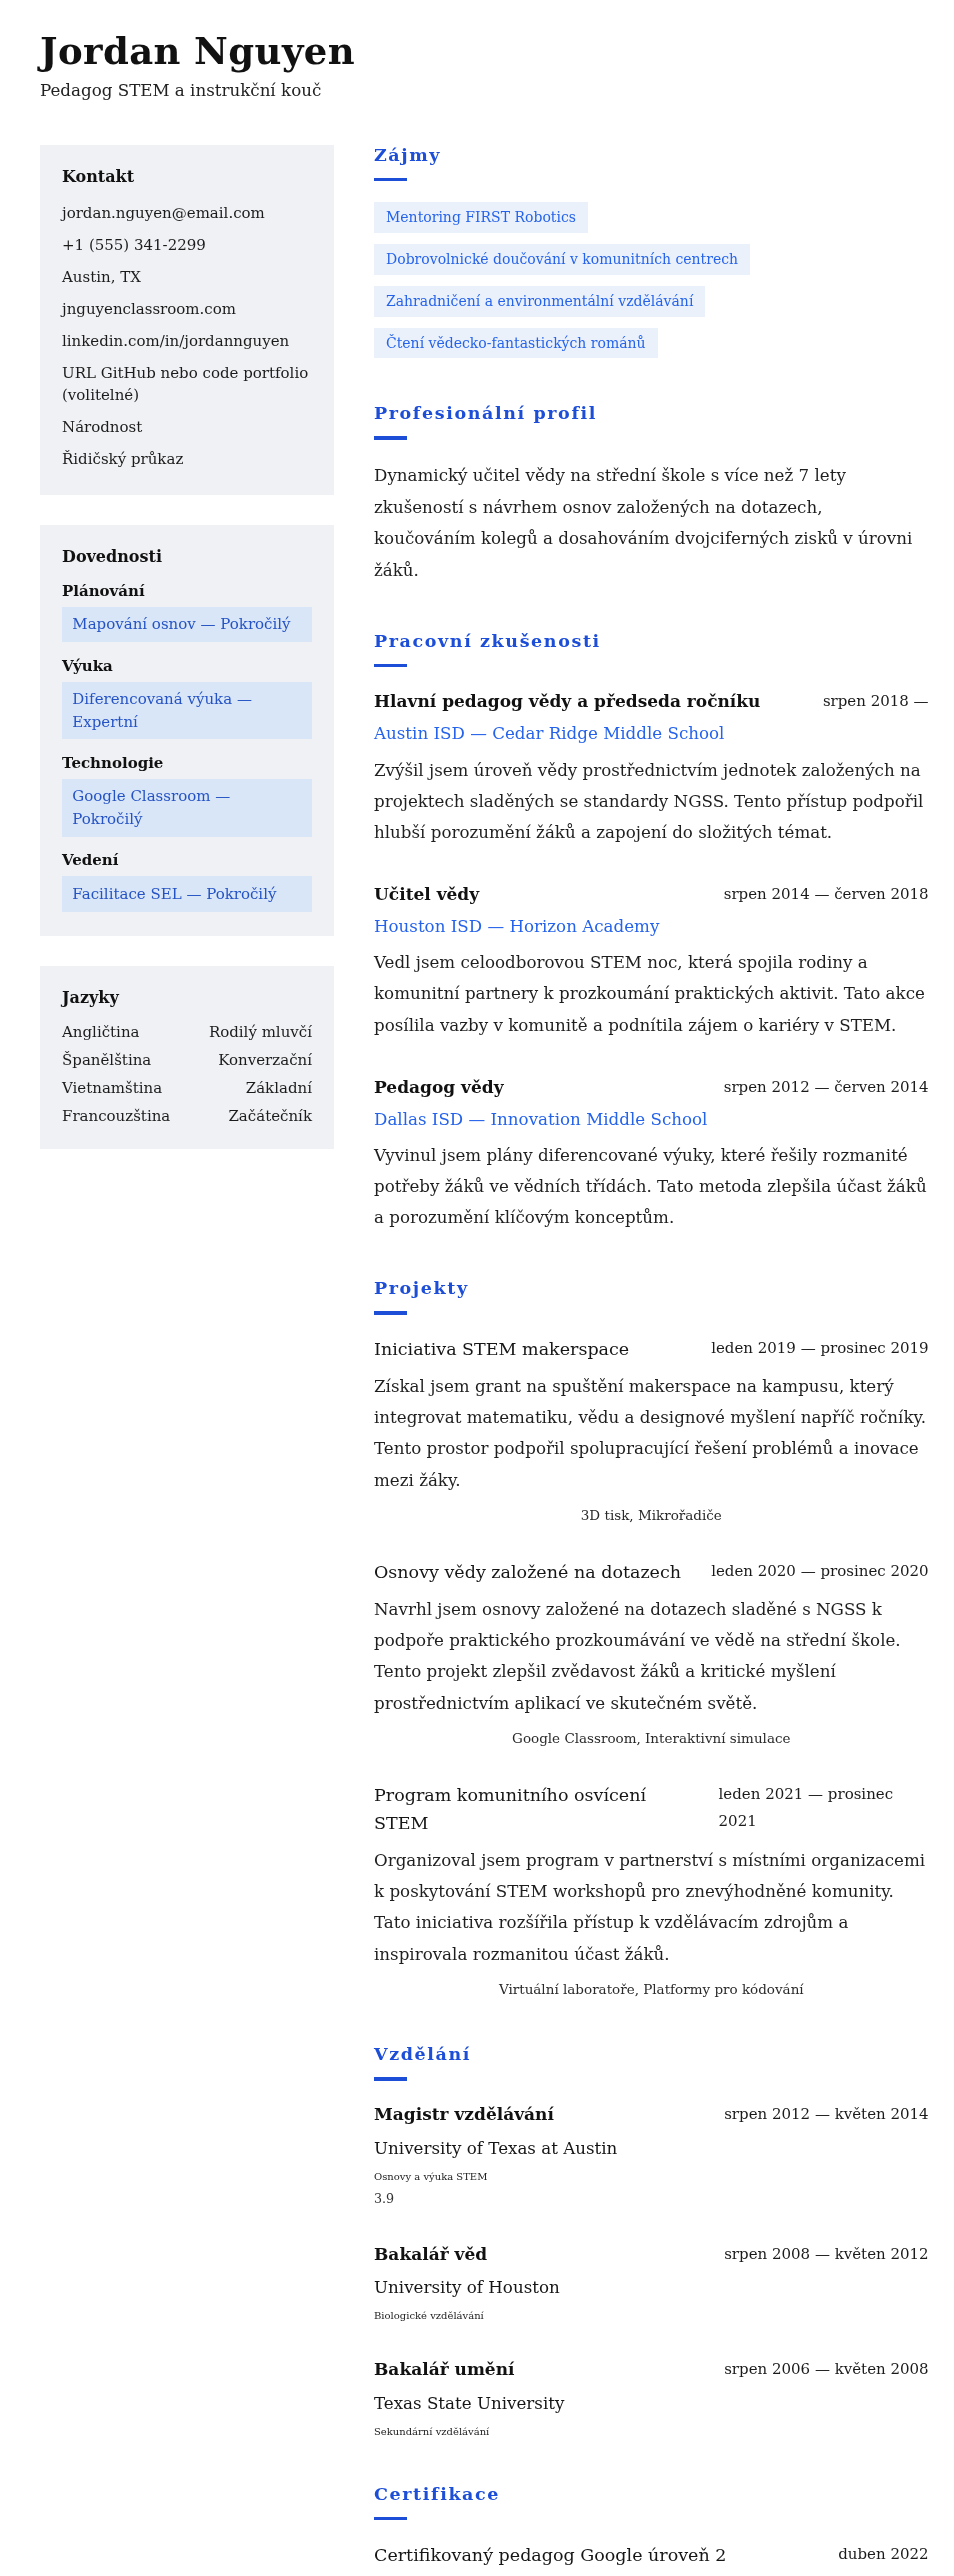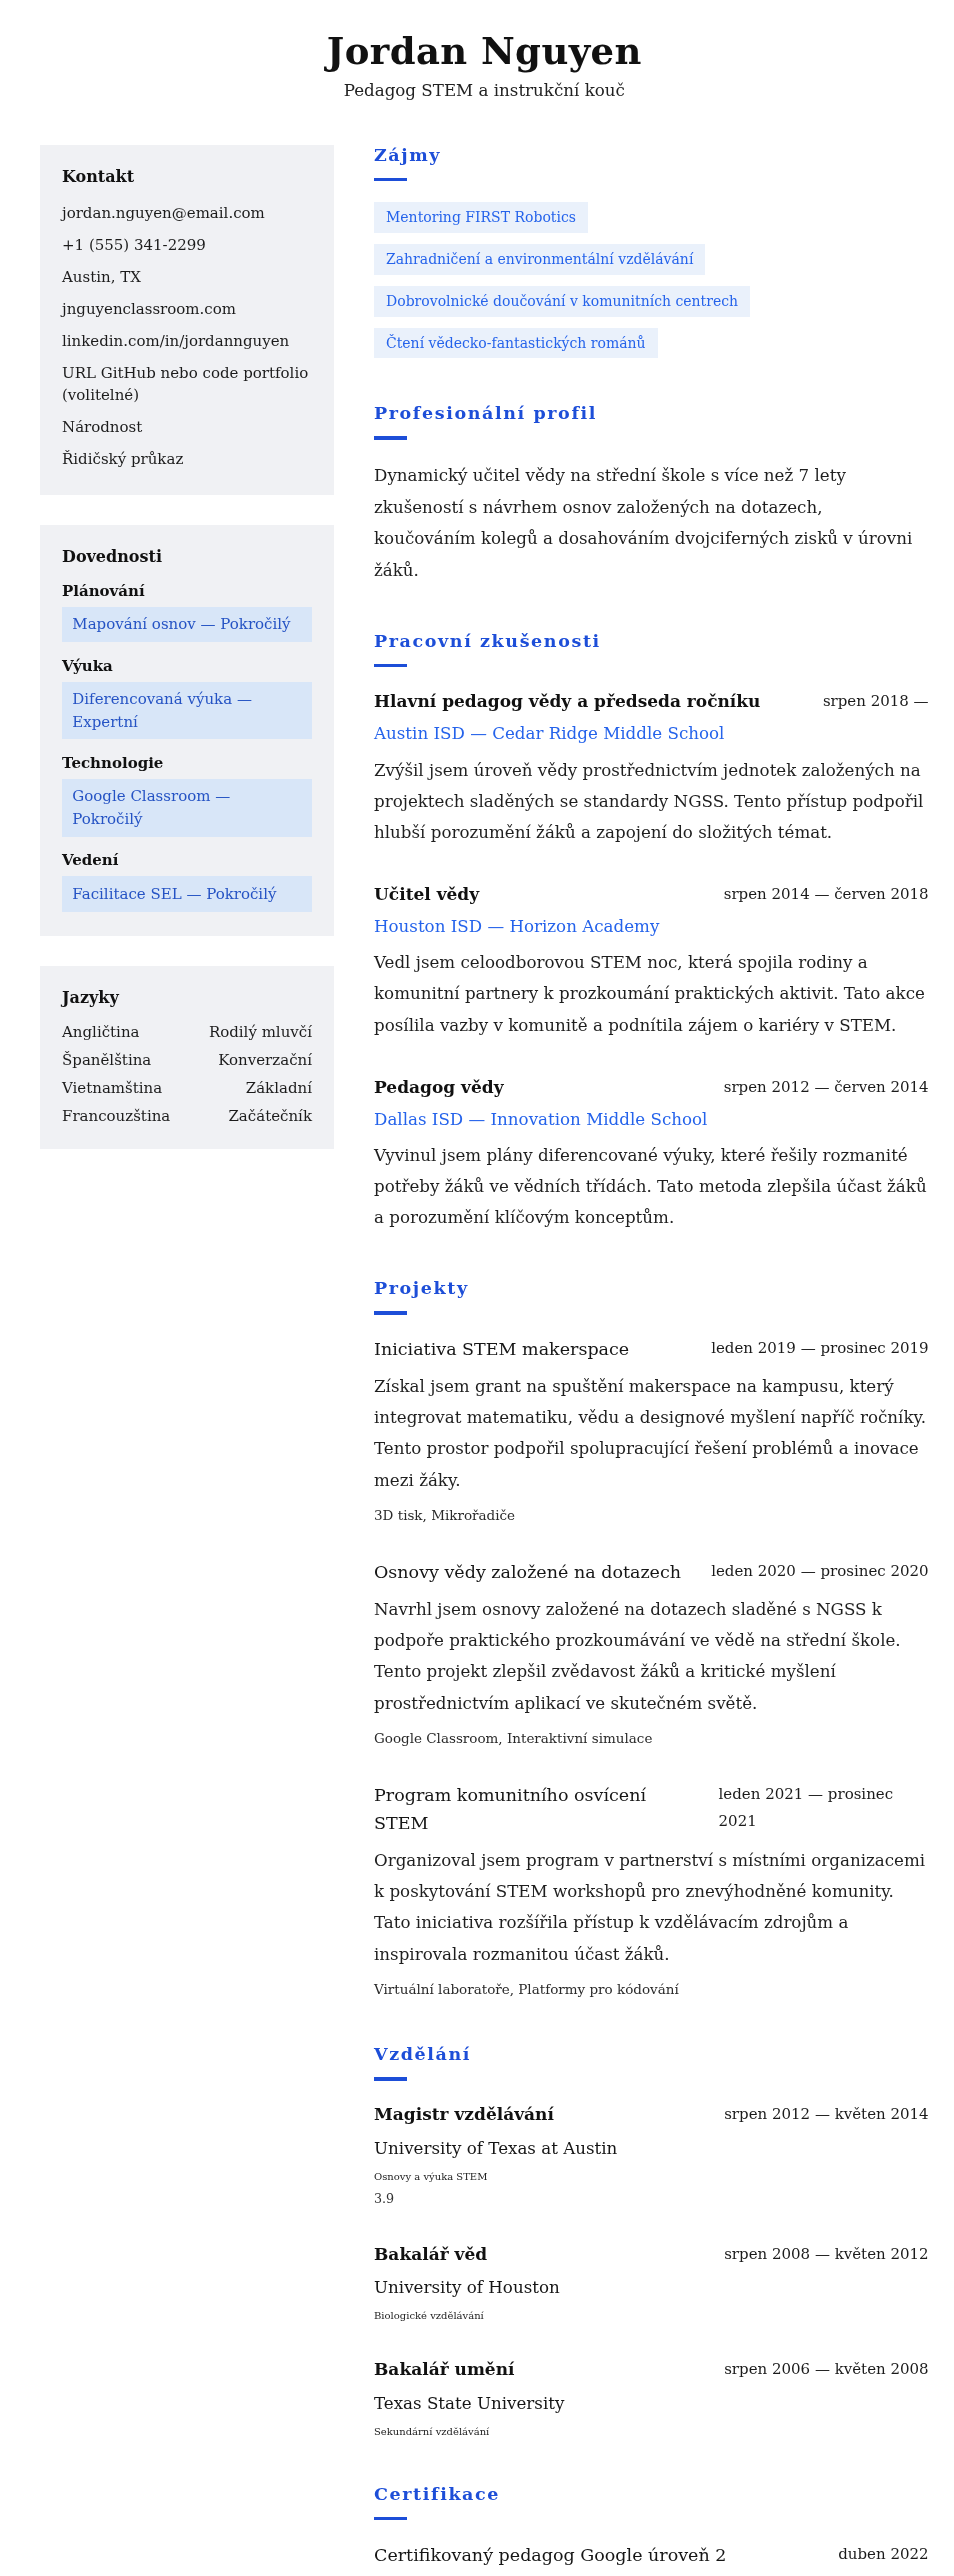--- a/index.html
+++ b/index.html
@@ -12,21 +12,21 @@
   }
   *{box-sizing:border-box;margin:0;padding:0;}
   html,body{background:#ffffff;}
   body{
     width:954px;height:2576px;overflow:hidden;
     font-family:"DejaVu Serif","Liberation Serif",serif;
     color:var(--ink);
   }
   .page{width:954px;padding:30px 25.4px 0 40px;}
   
-  .hdr{text-align:center;}
+  .hdr{}
   .hdr h1{font-size:37px;font-weight:bold;color:#111;letter-spacing:0.4px;line-height:1.15;}
   .hdr .sub{font-size:16.7px;margin-top:7.2px;color:#222;}
   
   .columns{display:flex;gap:40px;margin-top:45px;align-items:flex-start;}
   .sidebar{width:294px;flex-shrink:0;display:flex;flex-direction:column;gap:30px;}
   .side-box{background:var(--side-bg);padding:22px 22px 24px;}
   .side-heading{font-size:16px;font-weight:bold;margin-bottom:16px;color:#111;}
   .contact-item{font-size:15px;line-height:1.5;margin-bottom:9.5px;color:#1c1c1c;}
   .contact-item:last-child{margin-bottom:0;}
   .skill-group{margin-bottom:14.3px;}
@@ -45,21 +45,21 @@
   .tag{background:var(--tag-bg);color:var(--link);font-size:14px;line-height:1.3;padding:6.4px 12px;}
   .prose{font-size:16.7px;line-height:1.88;color:#1f1f1f;}
   .entry{margin-bottom:33px;}
   .entry:last-child{margin-bottom:0;}
   .entry-head{display:flex;justify-content:space-between;gap:24px;}
   .entry-title{font-size:17px;font-weight:bold;line-height:1.6;color:#111;}
   .entry-title.plain{font-weight:normal;font-size:17.5px;color:#161616;}
   .entry-date{font-size:15px;line-height:1.8;color:#1b1b1b;flex-shrink:1;}
   .entry-link{color:var(--link);font-size:16.7px;line-height:1.6;margin-top:4.8px;text-decoration:none;display:inline-block;}
   .entry-desc{font-size:16.7px;line-height:1.86;margin-top:8px;color:#1f1f1f;}
-  .entry-tech{font-size:13.5px;line-height:1.5;margin-top:9.5px;color:#2a2a2a;}
+  .entry-tech{font-size:13.5px;line-height:1.5;margin-top:9.5px;color:#2a2a2a;text-align:center;}
   .entry-school{font-size:16.7px;line-height:1.6;margin-top:6.4px;color:#161616;}
   .entry-field{font-size:10px;line-height:1.5;margin-top:7.2px;color:#222;}
   .entry-gpa{font-size:12.7px;line-height:1.4;margin-top:6.4px;color:#333;}
   .entry-issuer{font-size:13.5px;line-height:1.5;margin-top:5.6px;color:#222;}
   .cert-entry{margin-bottom:19px;}
 </style>
 </head>
 <body>
 
 <div class="page">
@@ -151,23 +151,23 @@
 
     <main class="main">
 
       <section class="section">
         <h2 class="sec-heading">Zájmy</h2>
         <div class="sec-rule"></div>
         <div class="sec-body tags">
 
             <span class="tag">Mentoring FIRST Robotics</span>
 
+            <span class="tag">Dobrovolnické doučování v komunitních centrech</span>
+
             <span class="tag">Zahradničení a environmentální vzdělávání</span>
-
-            <span class="tag">Dobrovolnické doučování v komunitních centrech</span>
 
             <span class="tag">Čtení vědecko-fantastických románů</span>
           </div>
       </section>
 
       <section class="section">
         <h2 class="sec-heading">Profesionální profil</h2>
         <div class="sec-rule"></div>
         <p class="sec-body prose">Dynamický učitel vědy na střední škole s více než 7 lety zkušeností s návrhem osnov založených na dotazech, koučováním kolegů a dosahováním dvojciferných zisků v úrovni žáků.</p>
       </section>

